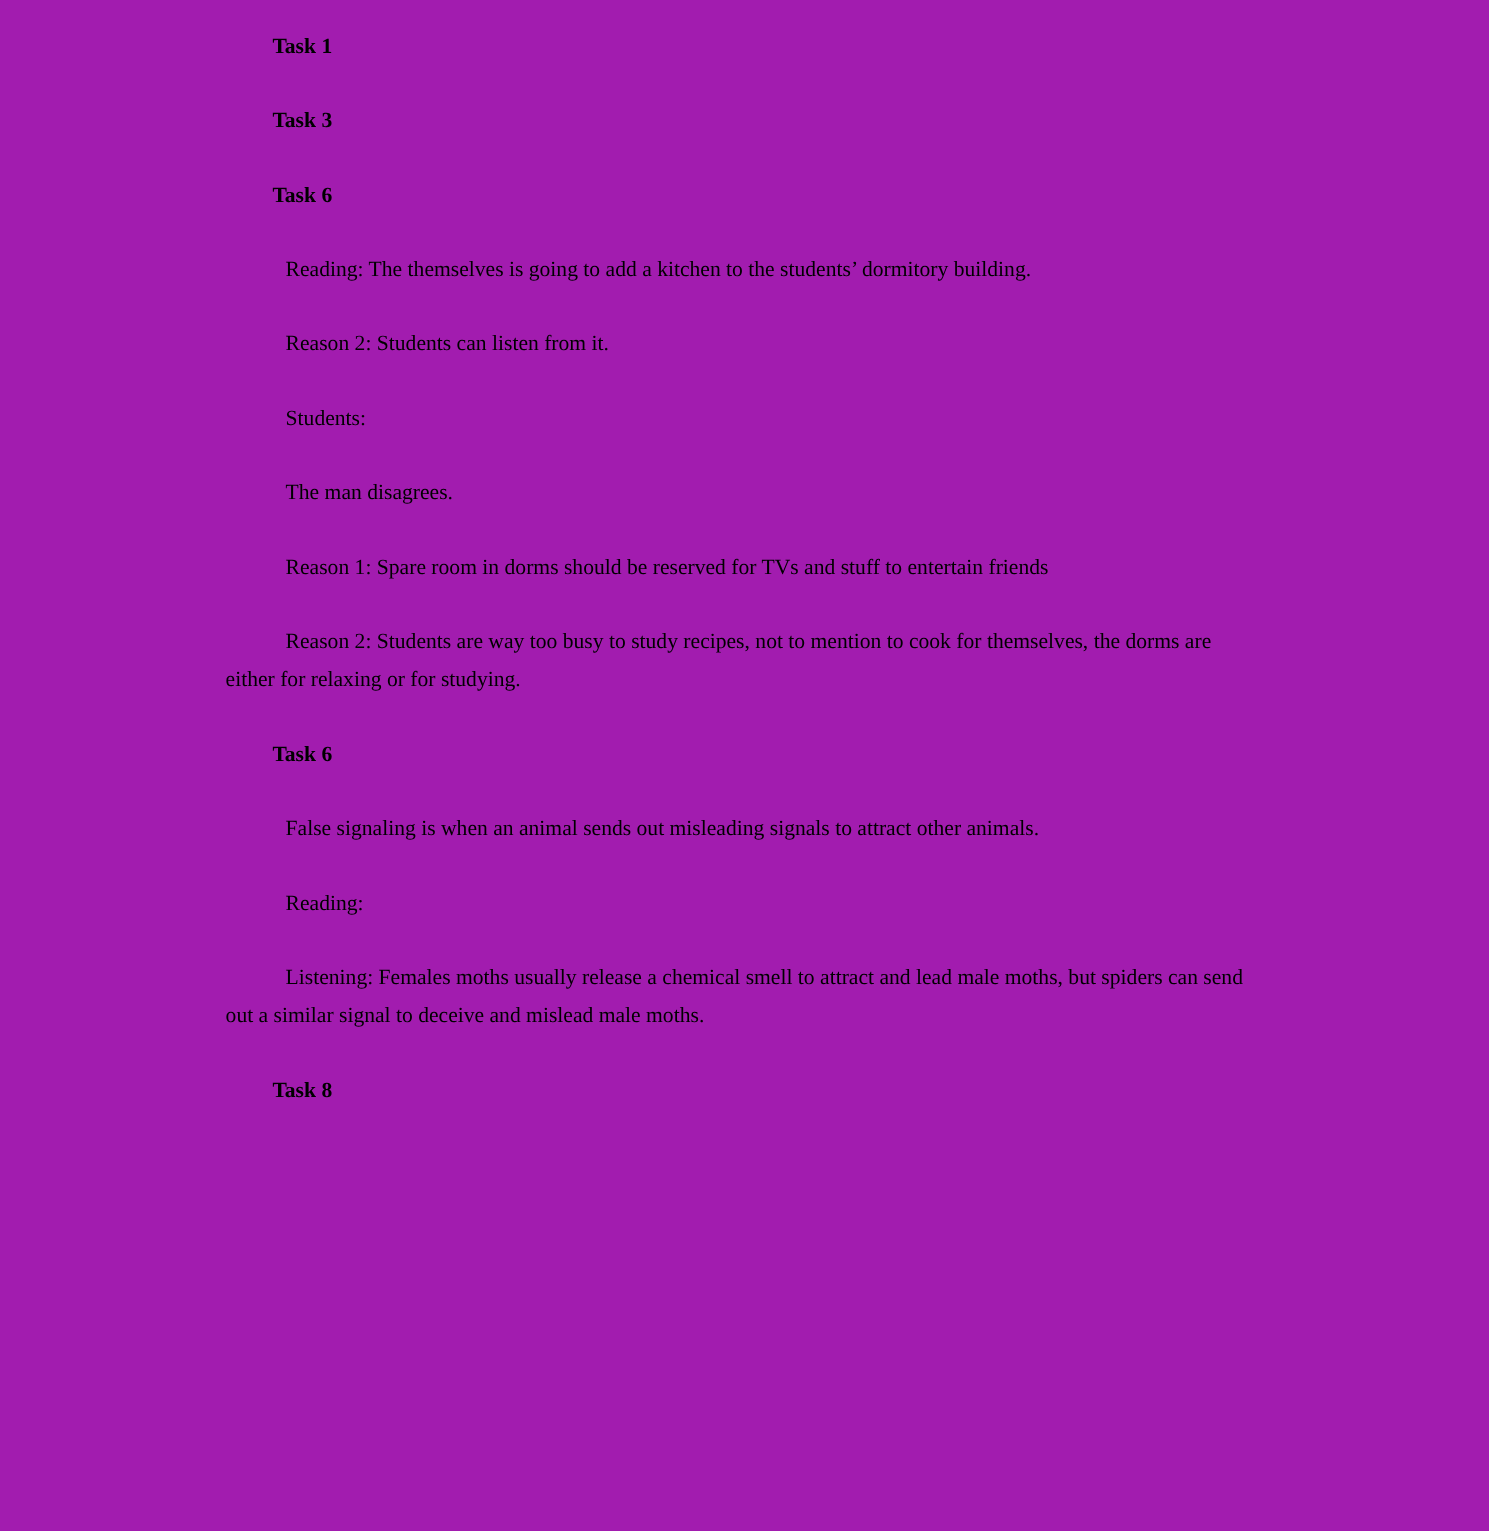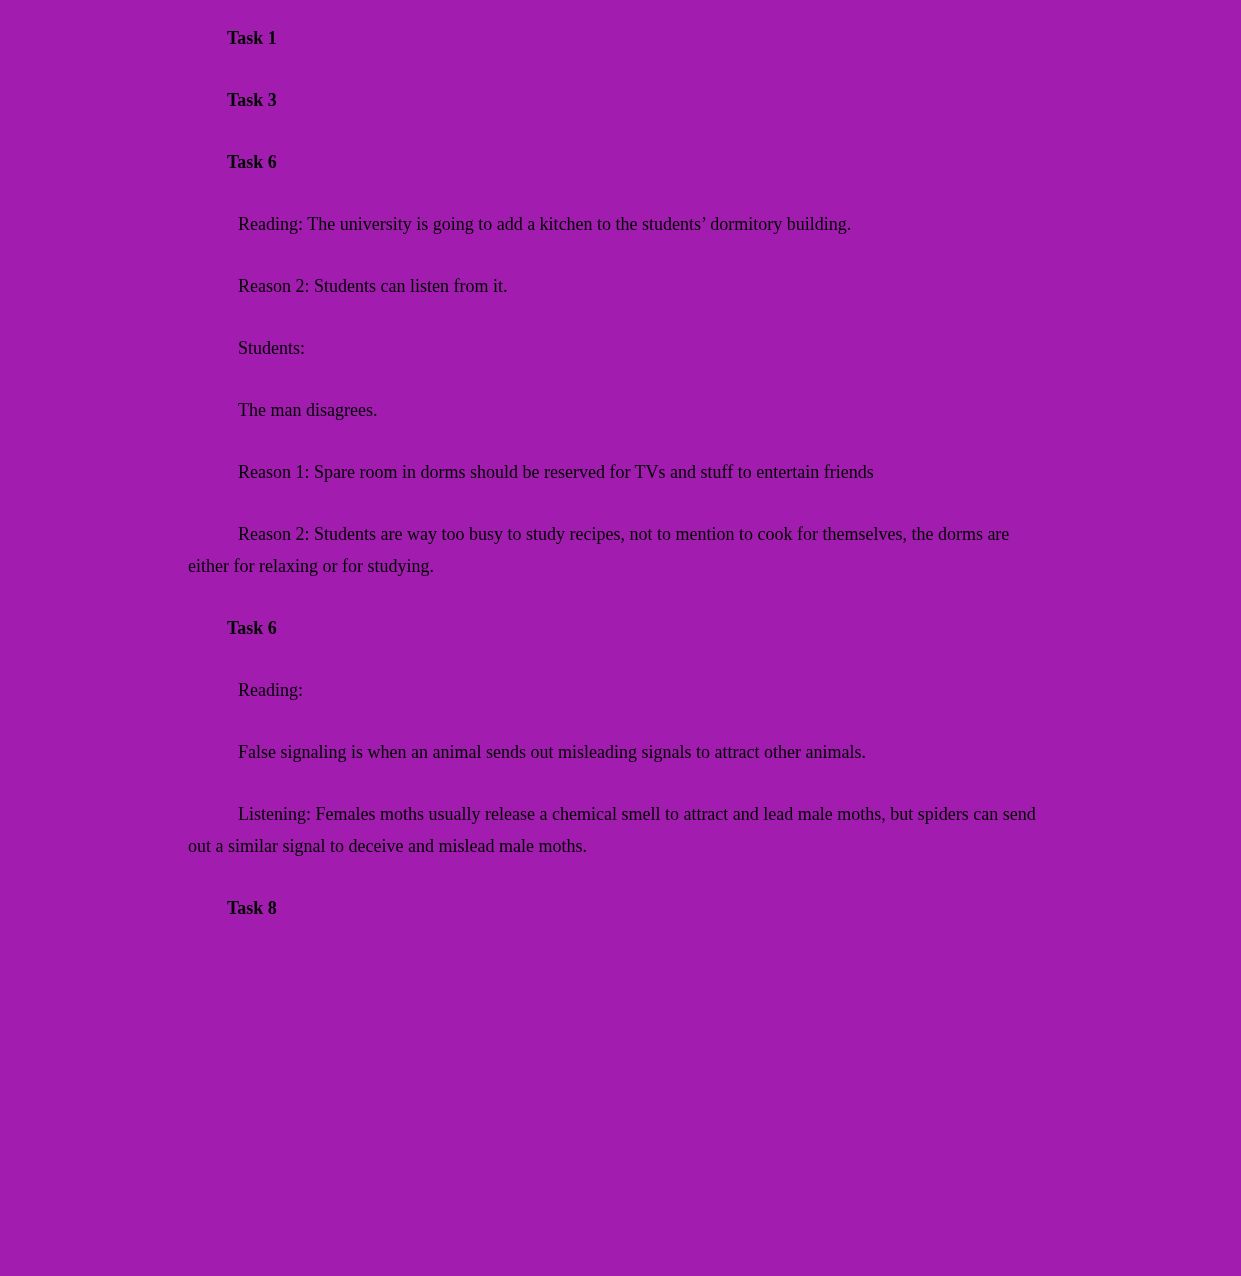--- a/index.html
+++ b/index.html
@@ -36,25 +36,25 @@
   }
 </style>
 </head>
 <body>
 
 <div class="page">
   <div class="content">
       <p class="block task-heading">Task 1</p>
       <p class="block task-heading">Task 3</p>
       <p class="block task-heading">Task 6</p>
-      <p class="block paragraph">Reading: The university is going to add a kitchen to the students’ dormitory building.</p>
+      <p class="block paragraph">Reading: The themselves is going to add a kitchen to the students’ dormitory building.</p>
       <p class="block paragraph">Reason 2: Students can listen from it.</p>
       <p class="block paragraph">Students:</p>
       <p class="block paragraph">The man disagrees.</p>
       <p class="block paragraph">Reason 1: Spare room in dorms should be reserved for TVs and stuff to entertain friends</p>
       <p class="block paragraph">Reason 2: Students are way too busy to study recipes, not to mention to cook for themselves, the dorms are either for relaxing or for studying.</p>
       <p class="block task-heading">Task 6</p>
+      <p class="block paragraph">False signaling is when an animal sends out misleading signals to attract other animals.</p>
       <p class="block paragraph">Reading:</p>
-      <p class="block paragraph">False signaling is when an animal sends out misleading signals to attract other animals.</p>
       <p class="block paragraph">Listening: Females moths usually release a chemical smell to attract and lead male moths, but spiders can send out a similar signal to deceive and mislead male moths.</p>
       <p class="block task-heading">Task 8</p>
     </div>
 </div>
 
 </body></html>

